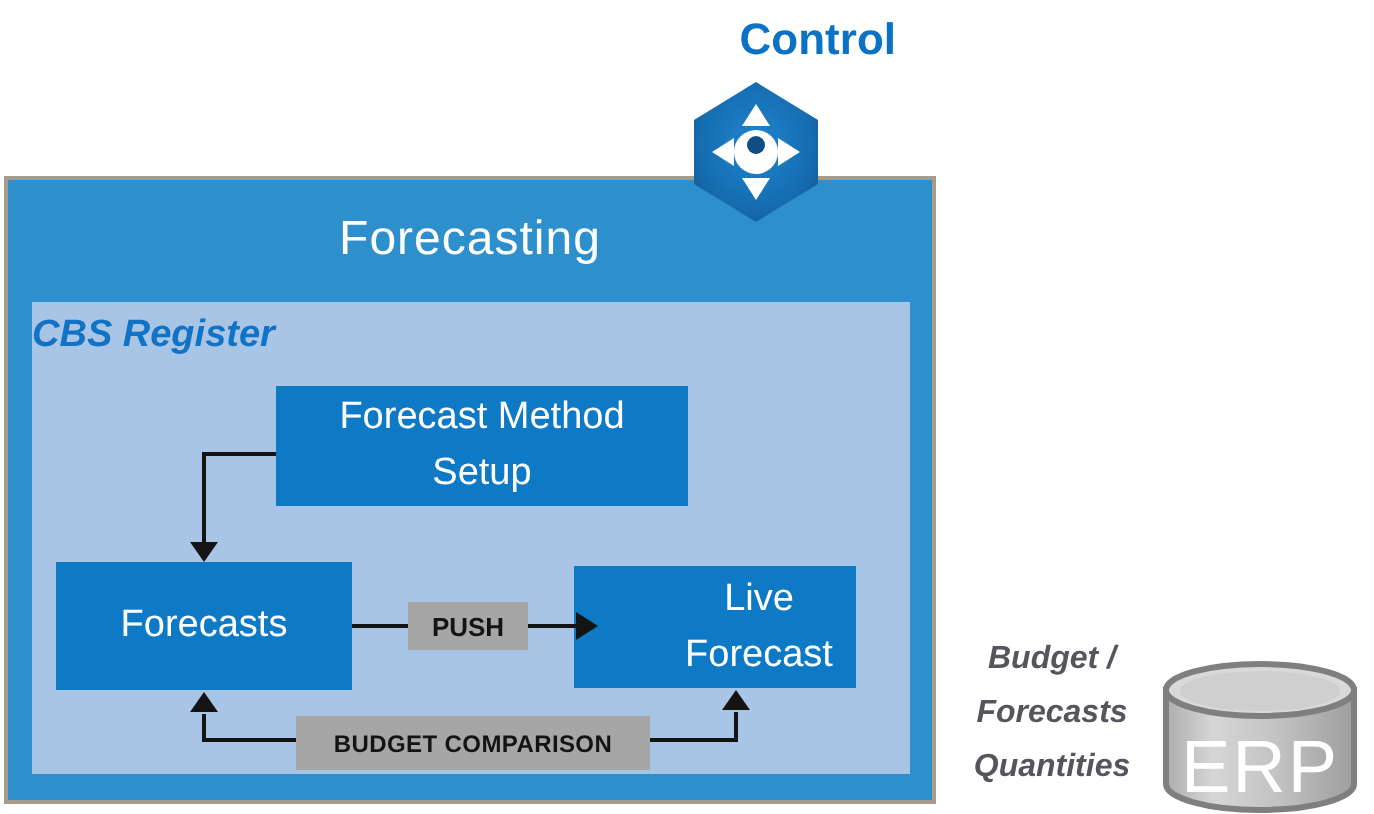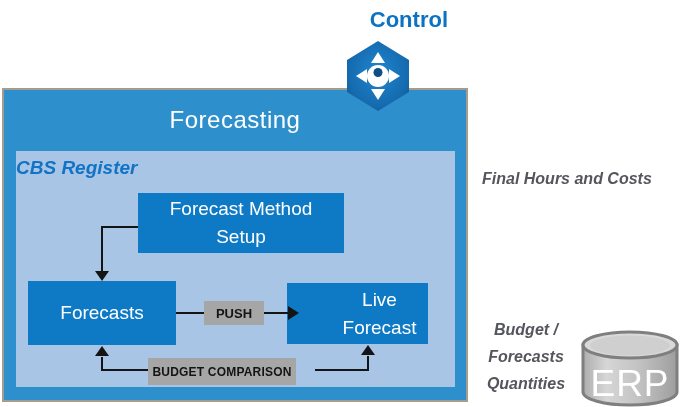--- a/index.html
+++ b/index.html
@@ -26,21 +26,21 @@
     align-items:center; justify-content:center; text-align:center; font-size:19px;
     line-height:28px; white-space:pre-line; }
   .node-fms  { left:138px; top:193px; width:206px; height:60px; }
   .node-fc   { left:28px;  top:281px; width:148px; height:64px; }
   .node-live { left:287px; top:283px; width:141px; height:61px;padding-left:44px; }
 
   
   .flow-label { position:absolute; background:#A6A6A6; color:#141414; font-weight:bold;
     display:flex; align-items:center; justify-content:center; }
   .flow-push { left:204px; top:301px; width:60px; height:24px; font-size:13px; }
-  .flow-bc   { left:148px; top:358px; width:148px; height:27px; font-size:12px; letter-spacing:0.2px; }
+  .flow-bc   { left:148px; top:358px; width:177px; height:27px; font-size:12px; letter-spacing:0.2px; }
 
   
   .hline, .vline { position:absolute; background:#141414; }
   .arr { position:absolute; width:0; height:0; }
   .arr-down  { border-left:7px solid transparent; border-right:7px solid transparent; border-top:10px solid #141414; }
   .arr-up    { border-left:7px solid transparent; border-right:7px solid transparent; border-bottom:10px solid #141414; }
   .arr-right { border-top:7px solid transparent; border-bottom:7px solid transparent; border-left:11px solid #141414; }
 
   
   .annotation { position:absolute; font-style:italic; font-weight:bold; color:#55565D;
@@ -99,21 +99,20 @@
   <div class="flow-label flow-push">PUSH</div>
 
   <div class="hline" style="left:101px; top:369px; width:47px; height:2px;"></div>
   <div class="vline" style="left:101px; top:357px; width:2px; height:14px;"></div>
   <div class="arr arr-up" style="left:95px; top:346px;"></div>
   <div class="hline" style="left:315px; top:369px; width:54px; height:2px;"></div>
   <div class="vline" style="left:367px; top:356px; width:2px; height:15px;"></div>
   <div class="arr arr-up" style="left:361px; top:345px;"></div>
   <div class="flow-label flow-bc">BUDGET COMPARISON</div>
 
-  <div class="annotation ann-final">Final Hours and Costs</div>
   <div class="annotation ann-budget">Budget /
 Forecasts
 Quantities</div>
 
   <div class="erp-wrap">
     <svg width="104" height="78" viewBox="0 0 104 78">
       <defs>
         <linearGradient id="cylg" x1="0%" y1="0%" x2="100%" y2="0%">
           <stop offset="0%" stop-color="#ADADAD"></stop>
           <stop offset="25%" stop-color="#D6D6D6"></stop>

